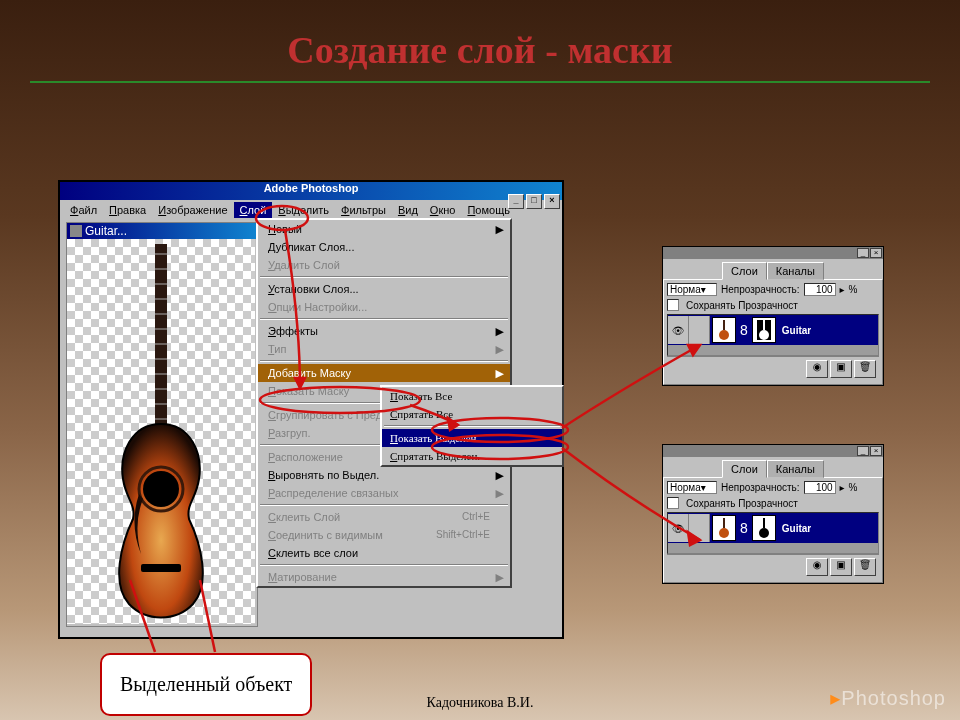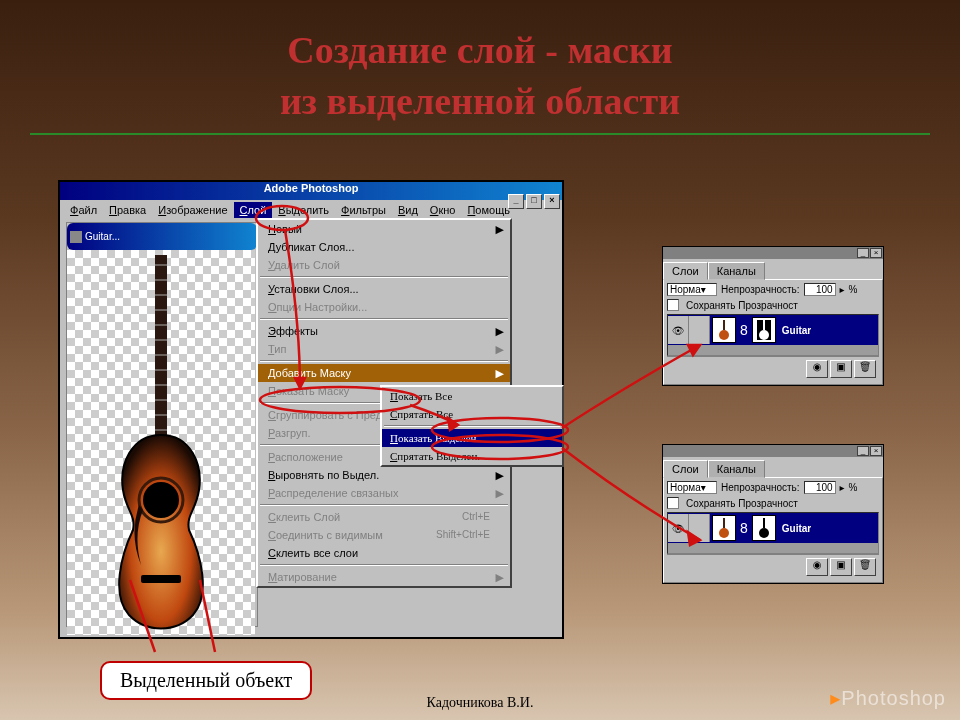--- a/index.html
+++ b/index.html
@@ -68,22 +68,22 @@
   .menubar span u { text-decoration: underline; }
   
   .doc-window {
     position: absolute;
     left: 6px; top: 40px;
     width: 190px; height: 403px;
     border: 1px solid #808080;
   }
   .doc-title {
     background: linear-gradient(to right, #000080, #1084d0);
-    color: #fff; height: 27px; font-size: 10px;
-    display: flex; align-items: center; padding: 0 3px; border-radius: 6px;
+    color: #fff; height: 16px; font-size: 12px;
+    display: flex; align-items: center; padding: 0 3px;
   }
   .doc-title .icon { width: 12px; height: 12px; background: #888; margin-right: 3px; }
   .canvas {
     width: 188px; height: 385px;
     background-image:
       linear-gradient(45deg, #ccc 25%, transparent 25%),
       linear-gradient(-45deg, #ccc 25%, transparent 25%),
       linear-gradient(45deg, transparent 75%, #ccc 75%),
       linear-gradient(-45deg, transparent 75%, #ccc 75%);
     background-size: 16px 16px;
@@ -131,21 +131,21 @@
     background: #c0c0c0;
     border: 1px solid #000;
     font-family: Tahoma, sans-serif;
     font-size: 10px;
   }
   .layers-panel .lp-top {
     background: #808080; height: 10px;
     display: flex; justify-content: flex-end; gap: 1px; padding: 1px;
   }
   .lp-top .mini { width: 10px; height: 8px; background: #c0c0c0; border: 1px solid #404040; font-size: 8px; text-align: center; line-height: 7px; }
-  .tabs { display: flex; background: #c0c0c0; padding-top: 2px; }
+  .tabs { display: flex; background: #c0c0c0; padding-top: 2px; justify-content: center; }
   .tab {
     border: 1px solid; border-color: #fff #808080 #c0c0c0 #fff;
     padding: 2px 8px; background: #c0c0c0; position: relative; top: 1px;
     font-size: 11px;
   }
   .tab.active { border-bottom-color: #c0c0c0; z-index: 1; }
   .tab.inactive { background: #b0b0b0; }
   .panel-body {
     border: 1px solid; border-color: #fff #808080 #808080 #fff;
     padding: 3px; background: #c0c0c0;
@@ -180,24 +180,23 @@
     width: 20px; height: 16px; border: 1px solid; border-color: #fff #404040 #404040 #fff;
     background: #c0c0c0; font-size: 10px; text-align: center;
   }
   
   .callout {
     position: absolute;
     left: 100px; top: 653px;
     background: #fff;
     border: 2px solid #c00000;
     border-radius: 10px;
-    padding: 6px 18px;
+    padding: 18px 18px;
     font-size: 20px;
     font-family: Georgia, serif;
-    margin-top: 8px;
   }
   .footer {
     position: absolute;
     left: 50%; transform: translateX(-50%);
     top: 695px;
     font-size: 14px; color: #000;
     font-family: Georgia, serif;
   }
   .watermark {
     position: absolute; right: 14px; bottom: 10px; color: rgba(255,255,255,0.55);
@@ -205,21 +204,20 @@
   }
   .watermark .tri { color: #ff8c1a; }
   
   .overlay { position: absolute; left: 0; top: 0; width: 960px; height: 720px; pointer-events: none; z-index: 20; }
 </style>
 </head>
 <body>
 
 <div class="title">
   <span>Создание  слой - маски</span><br>
-  <span>из выделенной области</span>
 </div>
 <hr class="hr">
 
 <div class="ps-window">
   <div class="titlebar">
     <span class="icon"></span>
     <span>Adobe Photoshop</span>
     <div class="win-btns">
       <div class="win-btn">_</div>
       <div class="win-btn">□</div>

